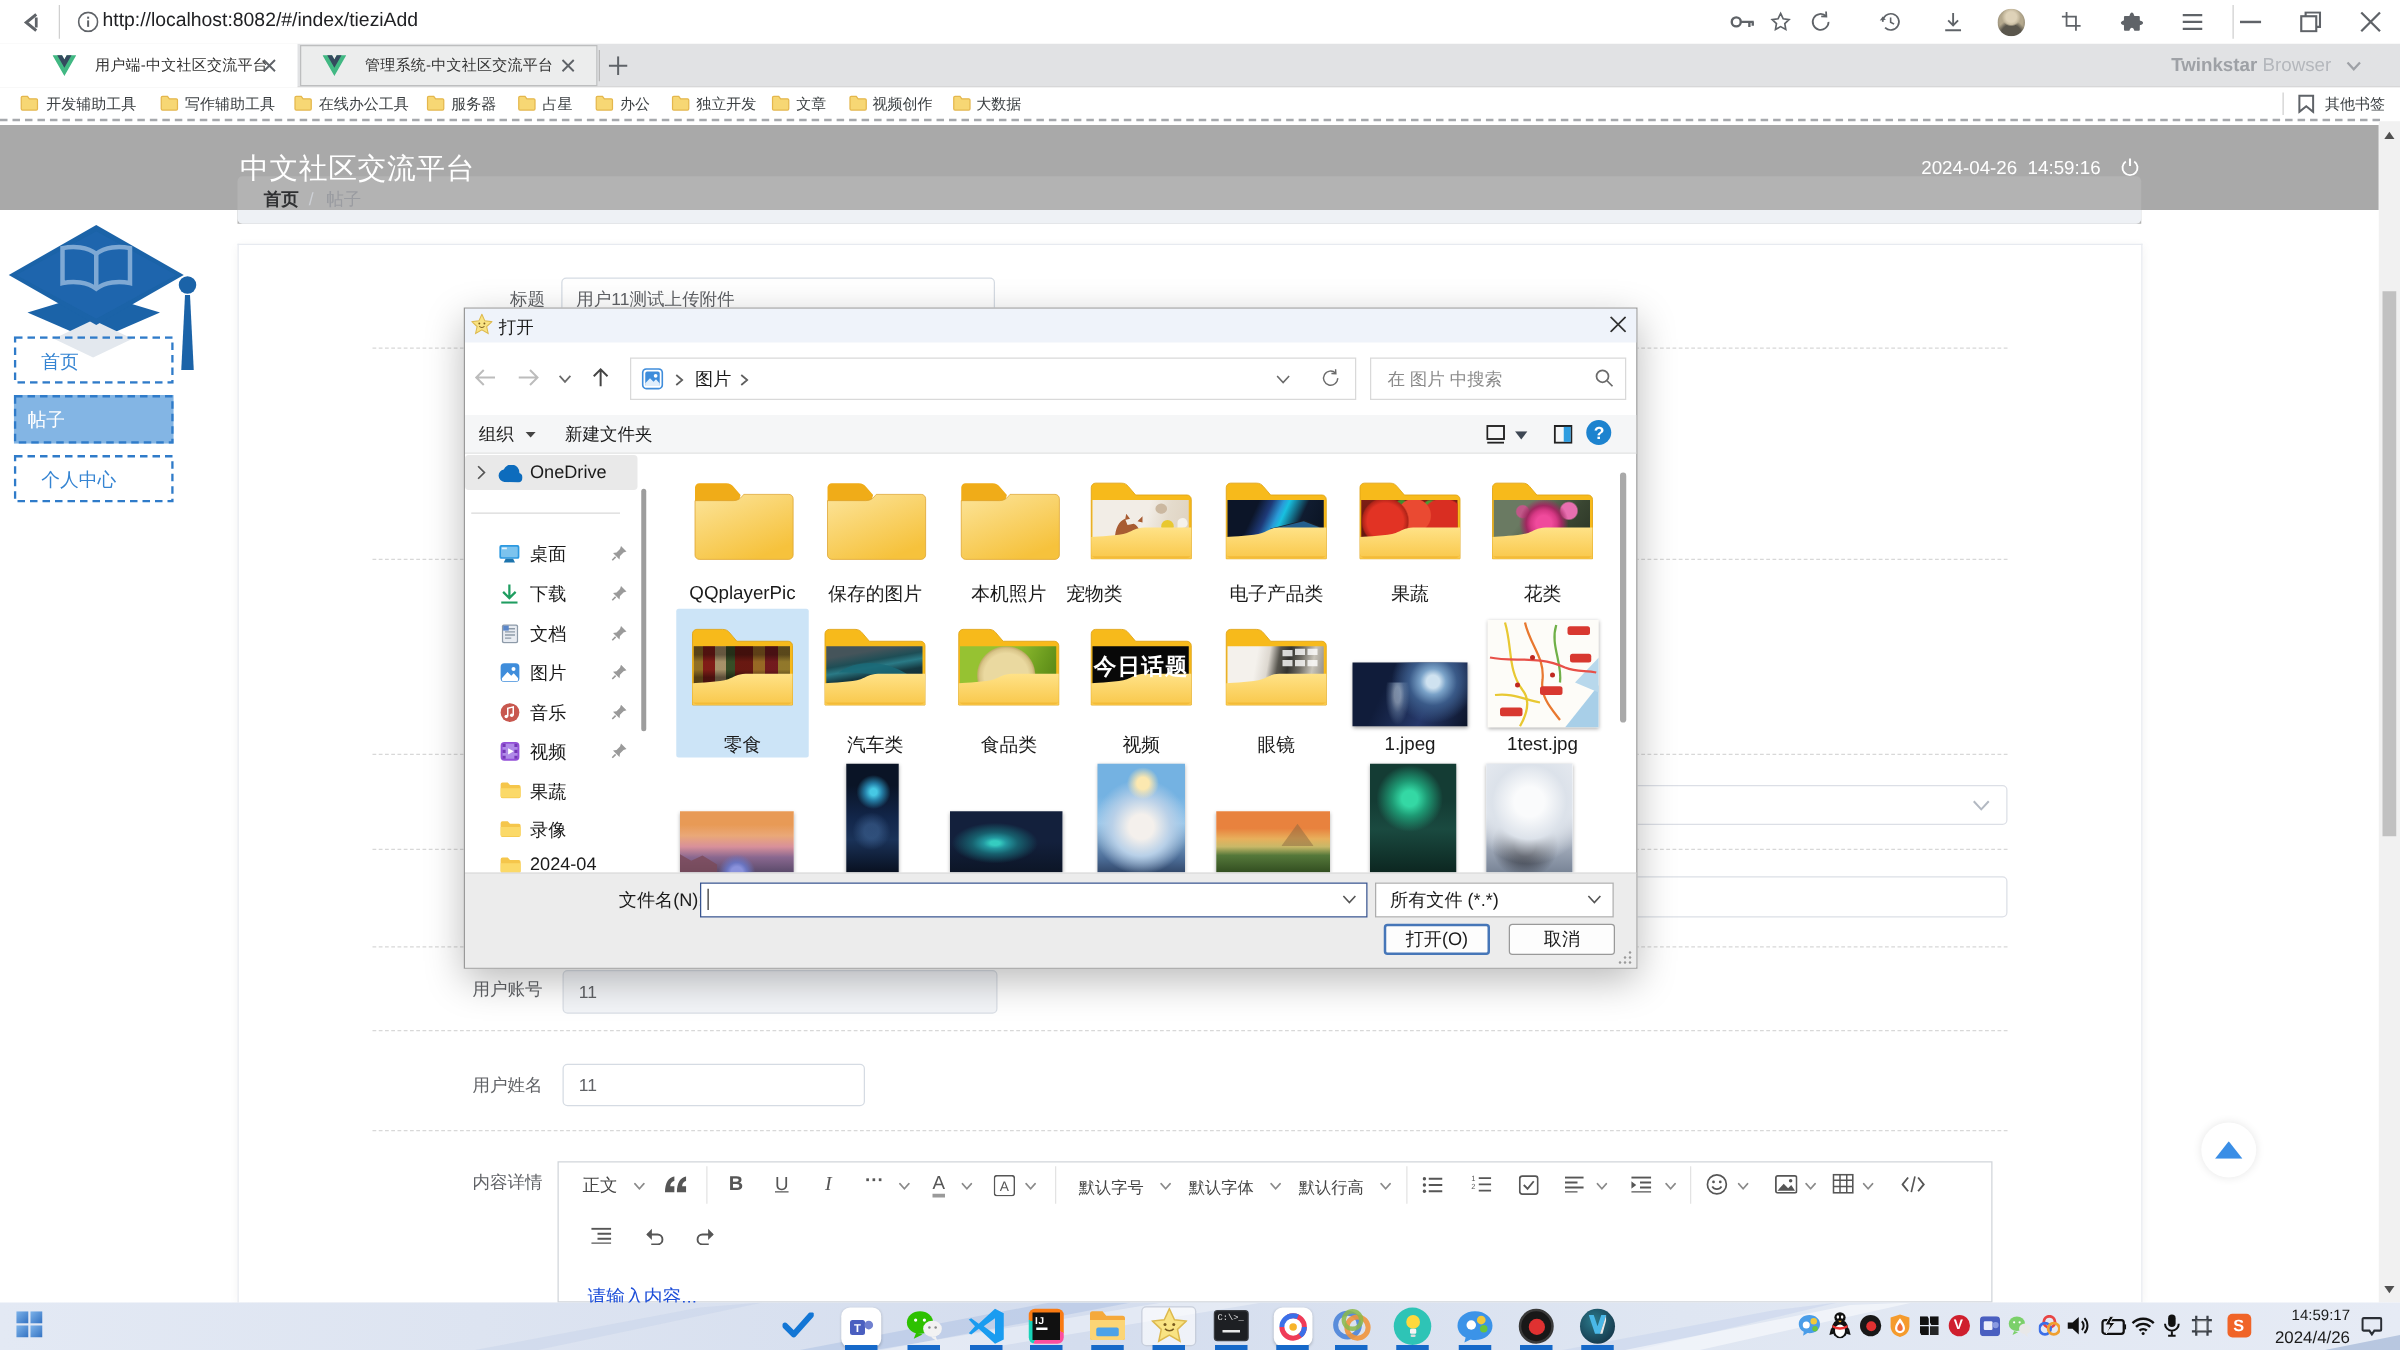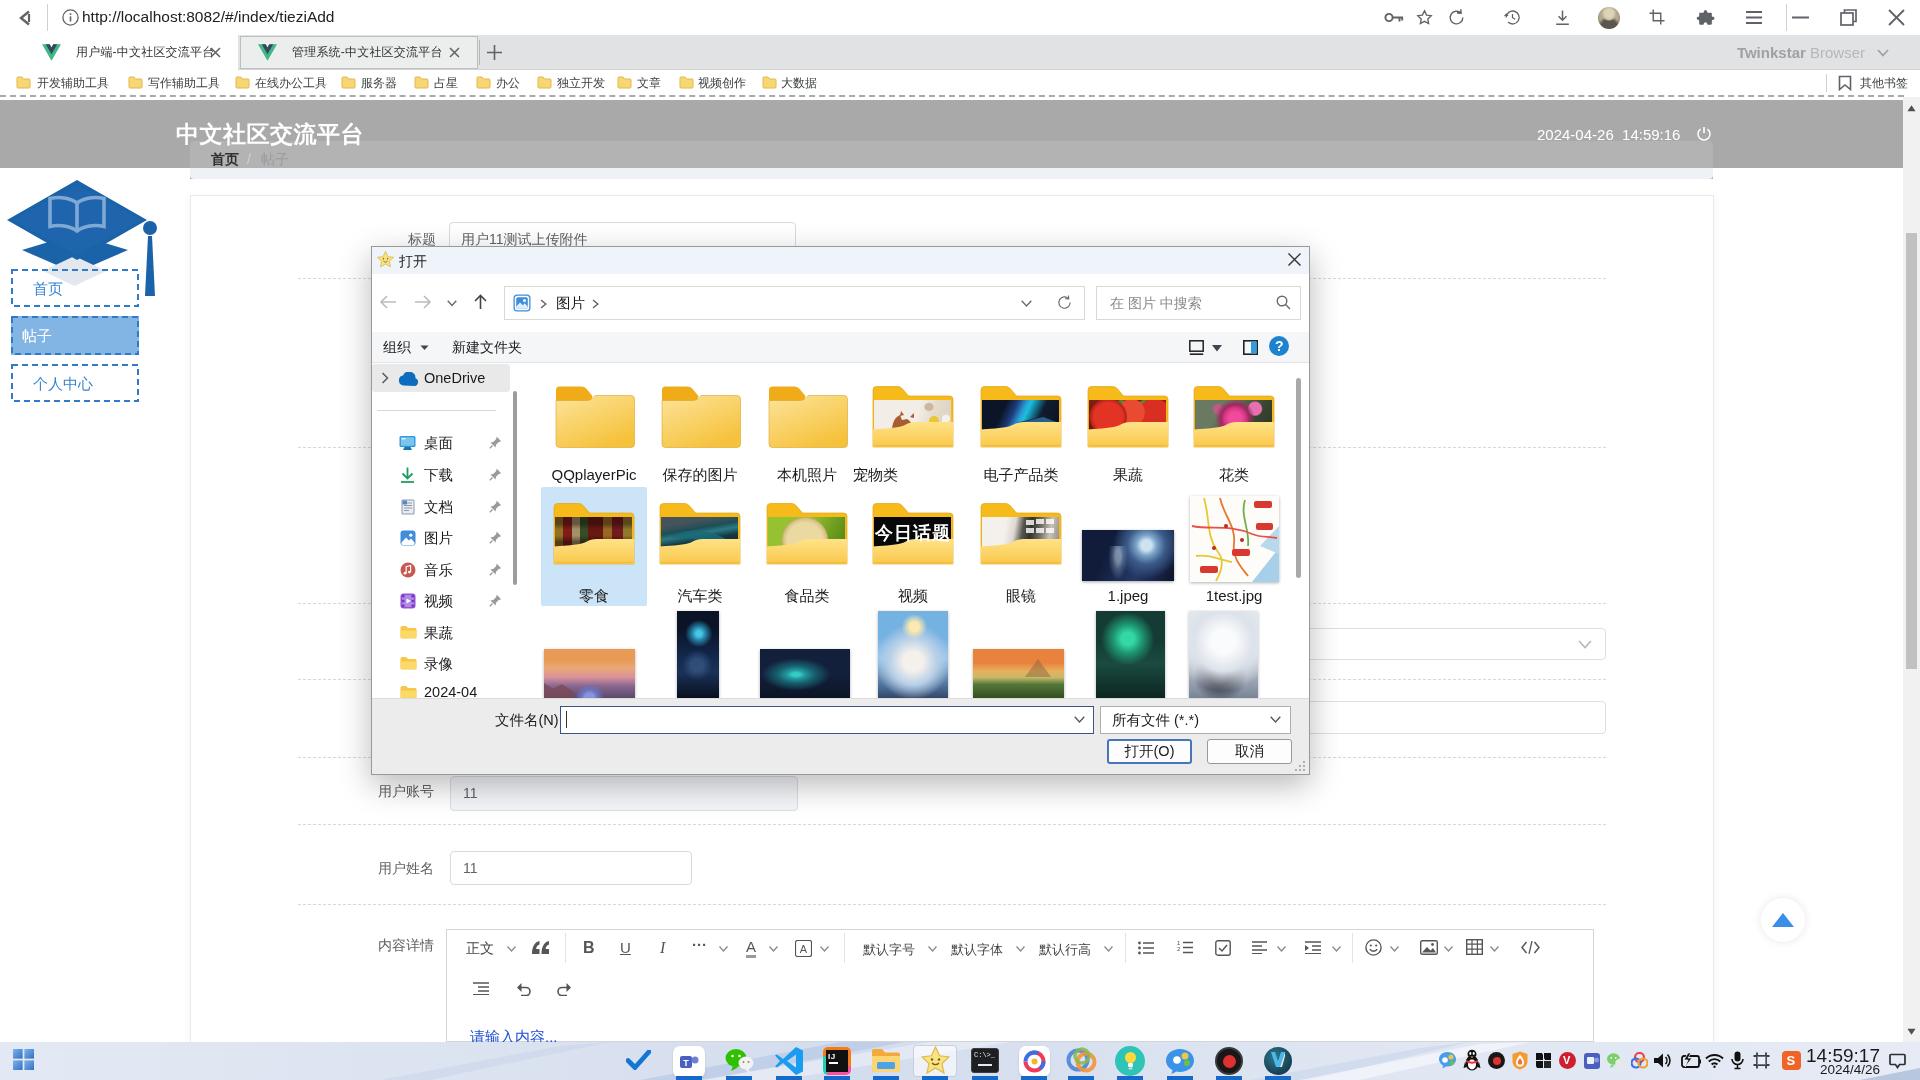--- a/index.html
+++ b/index.html
@@ -141,21 +141,21 @@
 <svg class="abs" style="left:1838px;top:75px" width="14" height="16" viewBox="0 0 14 16">
     <path d="M1.5 1.5 h11 v13 l-5.5-4.5 -5.5 4.5 z" fill="none" stroke="#5f6368" stroke-width="1.6"></path>
   </svg>
 <div class="abs f" style="left:1860px;top:70px;height:26px;font-size:12px;color:#3c4043">其他书签</div>
 
 <div class="abs" style="left:0;top:95px;width:1904px;height:2px;border-top:2px dashed #a6a9ad"></div>
 
 <div class="abs" style="left:0;top:100px;width:1903px;height:68px;background:#a9a9a9;"></div>
 <div class="abs" style="left:190px;top:141px;width:1523px;height:38px;background:#b3b3b3;border-radius:4px 4px 0 0;"></div>
 <div class="abs" style="left:190px;top:168px;width:1523px;height:11px;background:#eef1f5;border-radius:0 0 4px 4px;"></div>
-<div class="abs" style="left:176px;top:119px;font-size:23px;font-weight:bold;color:#fff;letter-spacing:0.5px;">中文社区交流平台</div>
+<div class="abs" style="left:192px;top:119px;font-size:23px;font-weight:normal;color:#fff;letter-spacing:0.5px;">中文社区交流平台</div>
 <div class="abs" style="left:1537px;top:126px;font-size:15px;color:#fff;">2024-04-26&nbsp;&nbsp;14:59:16</div>
 <svg class="abs" style="left:1695px;top:125px" width="18" height="18" viewBox="0 0 24 24">
     <path d="M12 2.5 v8" stroke="#fff" stroke-width="2.2" fill="none"></path>
     <path d="M7.5 5.5 a8 8 0 1 0 9 0" stroke="#fff" stroke-width="2" fill="none"></path>
   </svg>
 <div class="abs" style="left:211px;top:151px;font-size:14px;font-weight:bold;color:#303133;">首页</div>
 <div class="abs" style="left:247px;top:151px;font-size:14px;color:#cdd0d6;">/</div>
 <div class="abs" style="left:261px;top:151px;font-size:14px;color:#9a9ca1;">帖子</div>
 
 <svg class="abs" style="left:5px;top:176px" width="155" height="130" viewBox="0 0 155 130">
@@ -941,17 +941,17 @@
     <path d="M1 8 a5.5 5.5 0 0 0 11 0 M6.5 13.5 V17 M3.5 17.5 h6" fill="none" stroke="#111" stroke-width="1.6"></path>
   </svg>
 <svg class="abs" style="left:1753px;top:1052px" width="17" height="17" viewBox="0 0 17 17">
     <g stroke="#3a3f46" stroke-width="1.8" fill="none">
       <path d="M4 0.5 v16 M13 0.5 v16 M0.5 4 h16 M0.5 13 h16"></path>
     </g>
     <rect x="4" y="4" width="9" height="9" fill="#fff" opacity="0.3"></rect>
   </svg>
 <div class="abs" style="left:1782px;top:1051px;width:19px;height:19px;border-radius:4px;background:#f06428;"></div>
 <div class="abs" style="left:1786.5px;top:1052.5px;font-size:13px;font-weight:bold;color:#fff;">S</div>
-<div class="abs" style="left:1804px;top:1045px;width:76px;text-align:right;font-size:19px;color:#1a1a1a;">14:59:17</div>
+<div class="abs" style="left:1804px;top:1045px;width:76px;text-align:right;font-size:12px;color:#1a1a1a;">14:59:17</div>
 <div class="abs" style="left:1804px;top:1062px;width:76px;text-align:right;font-size:13.5px;color:#1a1a1a;">2024/4/26</div>
 <svg class="abs" style="left:1889px;top:1053px" width="17" height="16" viewBox="0 0 17 16">
     <path d="M2 1.5 h13 a1 1 0 0 1 1 1 v8 a1 1 0 0 1 -1 1 h-4.5 l-2 3 -2-3 H2 a1 1 0 0 1 -1-1 v-8 a1 1 0 0 1 1-1 z" fill="none" stroke="#2a2e35" stroke-width="1.7"></path>
   </svg>
 
 </body></html>

